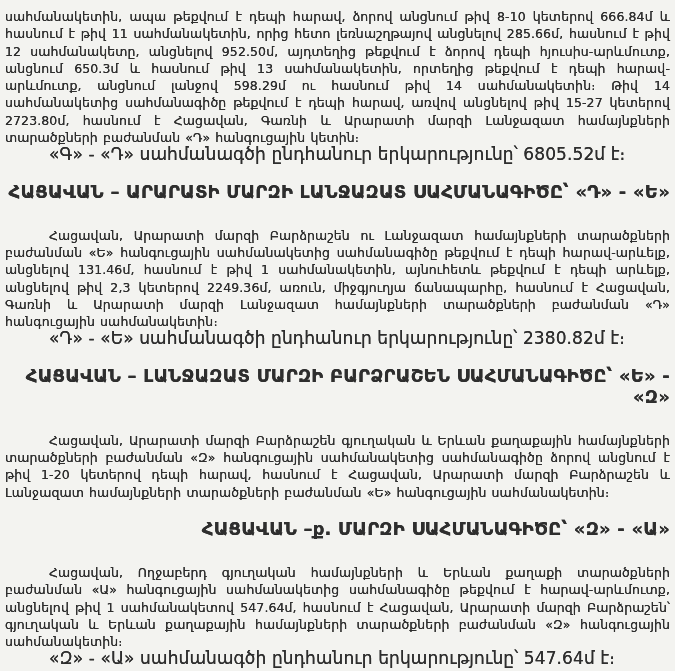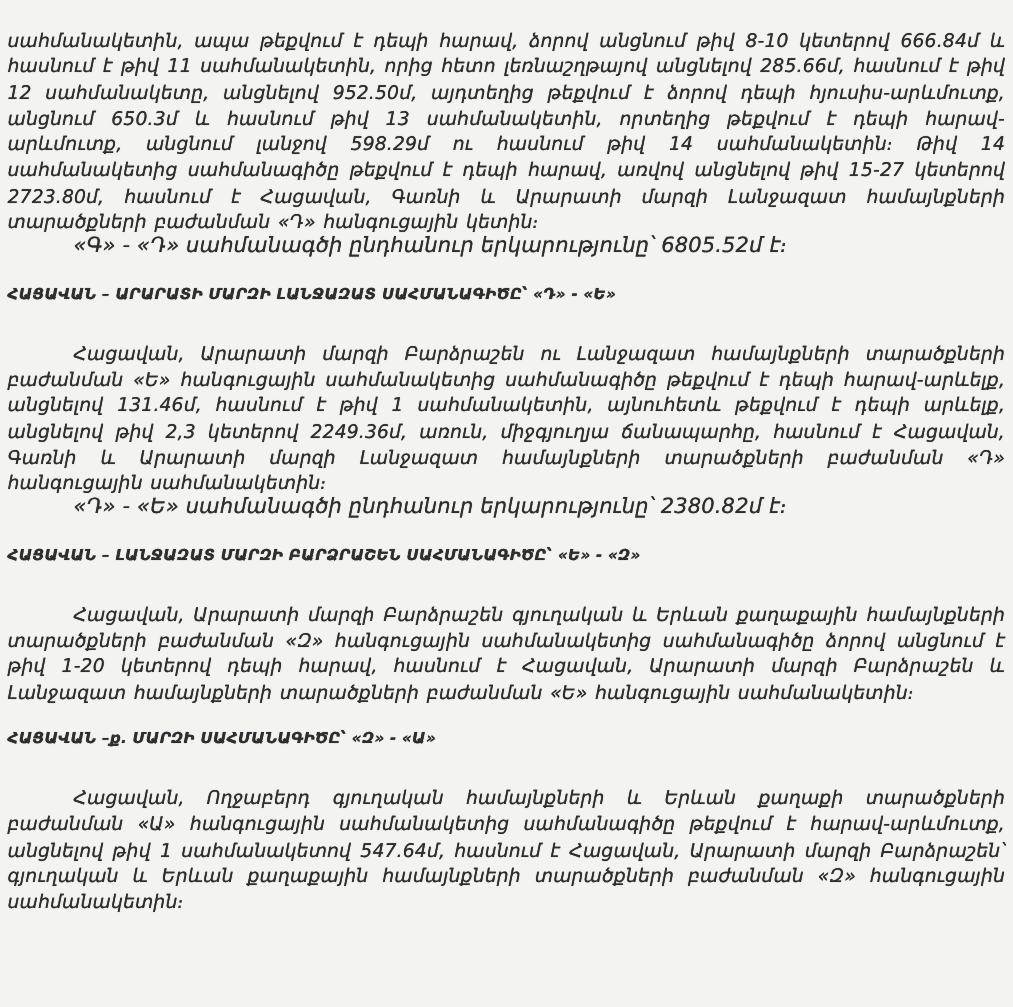--- a/index.html
+++ b/index.html
@@ -4,47 +4,46 @@
 <style>
   html, body { margin: 0; padding: 0; }
   body {
     width: 675px;
     height: 671px;
     overflow: hidden;
     font-family: "DejaVu Sans", sans-serif;
     
   }
   .doc {
-    padding: 18px 5px 0 5px;
+    padding: 8px 5px 0 5px;
     box-sizing: border-box;
     width: 675px;
-    font-style: italic;
   }
   .body-para {
     margin: 0;
     text-align: justify;
     font-size: 12.5px;
     line-height: 17.3px;
     letter-spacing: 0.1px;
     text-shadow: 0 0 0.45px currentColor; 
     word-spacing: 1px;
   }
   .body-para.indent { text-indent: 44px; }
   .total-line {
     margin: 0;
     text-indent: 44px;
-    font-size: 14px;
+    font-size: 17px;
     line-height: 17.3px;
     letter-spacing: 0.1px;
     text-shadow: 0 0 0.45px currentColor;
   }
   .sec-heading {
     margin: 17px 0 25px 0;
-    text-align: left;
-    font-size: 10px;
+    text-align: right;
+    font-size: 18px;
     font-weight: bold;
     letter-spacing: 0.2px;
     text-shadow: 0 0 0.5px currentColor;
   }
 </style>
 </head>
 <body style="background: rgb(243, 243, 240); color: rgb(46, 46, 46);">
 
 <div class="doc">
 
@@ -60,15 +59,16 @@
   </section>
 
   <section>
     <h2 class="sec-heading">ՀԱՑԱՎԱՆ – ԼԱՆՋԱԶԱՏ ՄԱՐԶԻ ԲԱՐՁՐԱՇԵՆ ՍԱՀՄԱՆԱԳԻԾԸ՝ «Ե» - «Զ»</h2>
     <p class="body-para indent">Հացավան, Արարատի մարզի Բարձրաշեն գյուղական և Երևան քաղաքային համայնքների տարածքների բաժանման «Զ» հանգուցային սահմանակետից սահմանագիծը ձորով անցնում է թիվ 1-20 կետերով դեպի հարավ, հասնում է Հացավան, Արարատի մարզի Բարձրաշեն և Լանջազատ համայնքների տարածքների բաժանման «Ե» հանգուցային սահմանակետին։</p>
   </section>
 
   <section>
     <h2 class="sec-heading">ՀԱՑԱՎԱՆ –ք. ՄԱՐԶԻ ՍԱՀՄԱՆԱԳԻԾԸ՝ «Զ» - «Ա»</h2>
     <p class="body-para indent">Հացավան, Ողջաբերդ գյուղական համայնքների և Երևան քաղաքի տարածքների բաժանման «Ա» հանգուցային սահմանակետից սահմանագիծը թեքվում է հարավ-արևմուտք, անցնելով թիվ 1 սահմանակետով 547.64մ, հասնում է Հացավան, Արարատի մարզի Բարձրաշեն՝ գյուղական և Երևան քաղաքային համայնքների տարածքների բաժանման «Զ» հանգուցային սահմանակետին։</p>
+    <p class="total-line">«Զ» - «Ա» սահմանագծի ընդհանուր երկարությունը՝ 547.64մ է։</p>
   </section>
 
 </div>
 
 </body></html>

